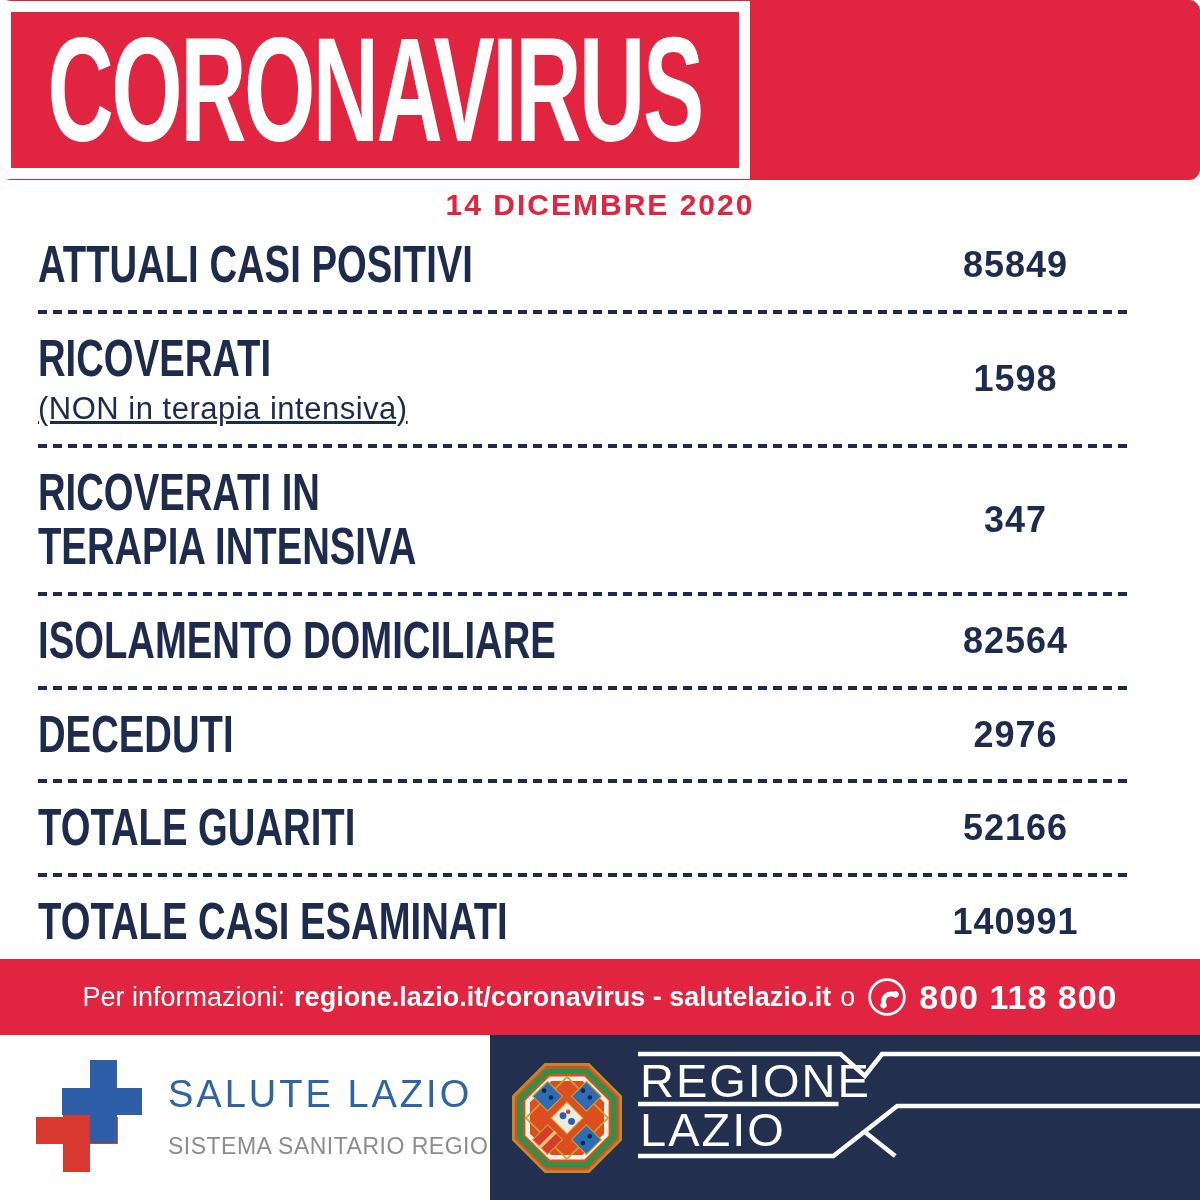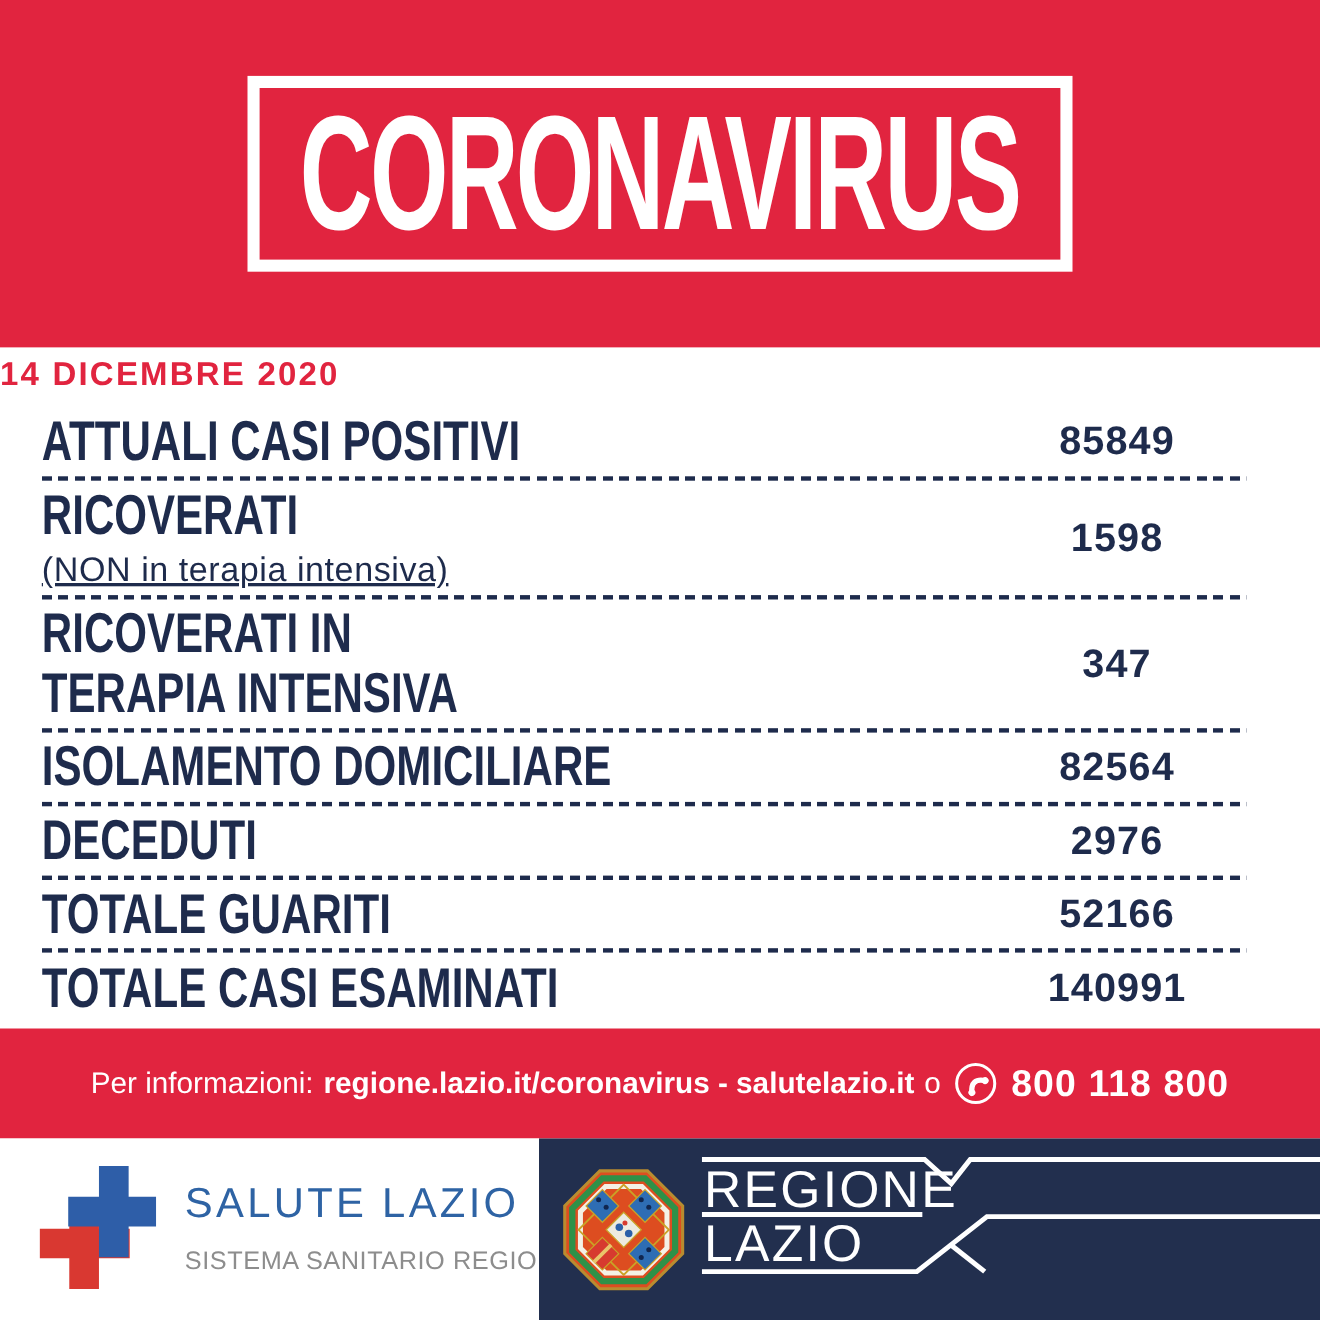--- a/index.html
+++ b/index.html
@@ -3,36 +3,37 @@
 <meta charset="utf-8">
 <style>
   * { margin: 0; padding: 0; box-sizing: border-box; }
   html, body { width: 1200px; height: 1200px; overflow: hidden; }
   body { font-family: "Liberation Sans", "DejaVu Sans", sans-serif; background: #fff; }
 
   .page { width: 1200px; height: 1200px; display: flex; flex-direction: column; background: #fff; }
 
   
   .banner {
-    height: 316px; background: var(--red);
-    display: flex; align-items: center; justify-content: center;
+    height: 180px; background: var(--red);
+    display: flex; align-items: center; 
     flex: none;
+    border-radius: 11px;
   }
   .banner-box {
     width: 750px; height: 178px; border: 11px solid var(--white);
     display: flex; align-items: center; justify-content: center; overflow: visible;
   }
   .banner-title {
     color: var(--white); font-weight: bold; font-size: 148px; line-height: 150px;
     letter-spacing: -4px; transform: scaleX(0.62); transform-origin: center center;
     white-space: nowrap;
   }
 
   
-  .date-row { height: 50px; flex: none; display: flex; align-items: center; justify-content: flex-start; background: #fff; }
+  .date-row { height: 50px; flex: none; display: flex; align-items: center; justify-content: center; background: #fff; }
   .date { color: var(--red); font-weight: bold; font-size: 30px; letter-spacing: 2px; }
 
   
   .stats {
     flex: 1; display: flex; flex-direction: column; justify-content: space-between;
     padding: 8px 67px 10px 38px;
   }
   .row { display: flex; align-items: center; justify-content: space-between; }
   .row-label-wrap { flex: 1; min-width: 0; }
   .row-label {
@@ -46,21 +47,21 @@
     flex: none; width: 235px; text-align: center;
     color: var(--navy); font-weight: bold; font-size: 36px; letter-spacing: 1px;
   }
   .sep {
     flex: none; height: 4px;
     background-image: repeating-linear-gradient(to right, var(--navy) 0 9px, transparent 9px 15px);
   }
 
   
   .info-bar {
-    height: 100px; flex: none; background: var(--red);
+    height: 76px; flex: none; background: var(--red);
     display: flex; align-items: center; justify-content: center; gap: 9px;
     color: var(--white); white-space: nowrap;
   }
   .ib-regular { font-size: 27px; font-weight: 400; }
   .ib-bold { font-size: 27px; font-weight: bold; }
   .ib-phone { font-size: 34px; font-weight: bold; letter-spacing: 1px; }
   .phone-icon-wrap { display: inline-flex; align-items: center; margin: 0 2px; }
 
   
   .footer { height: 165px; flex: none; display: flex; }

